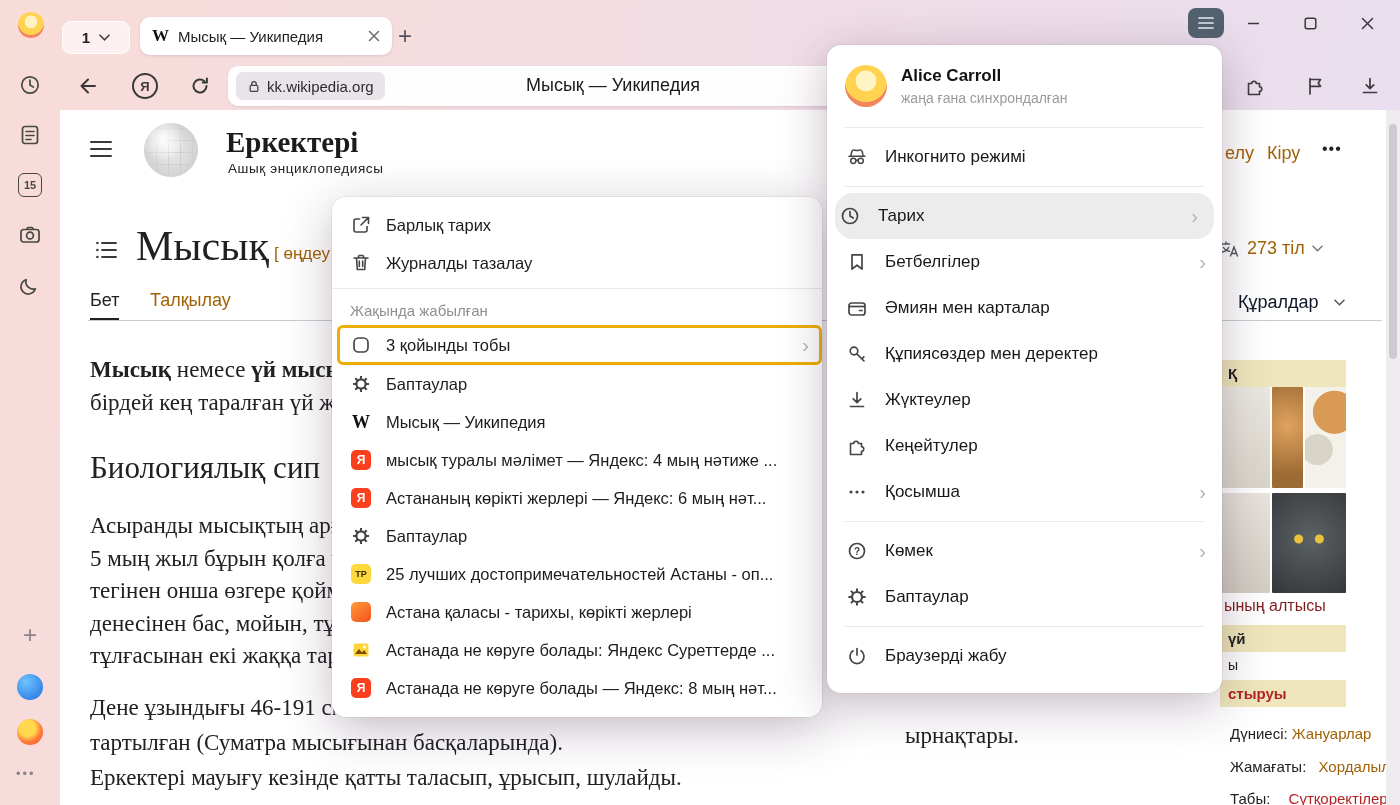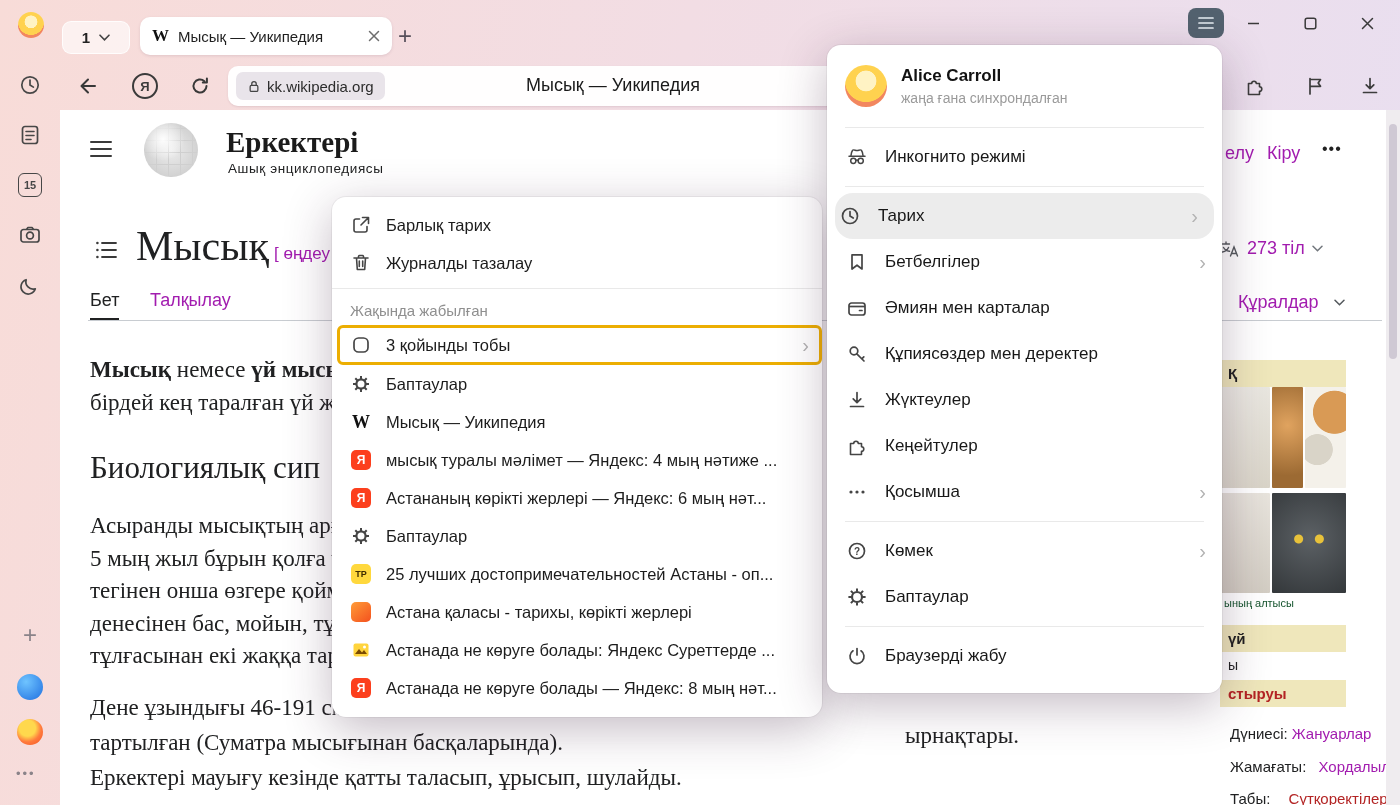--- a/index.html
+++ b/index.html
@@ -32,21 +32,21 @@
   .addr-title{position:absolute;left:230px;top:9px;width:310px;text-align:center;font-size:18px;color:#1a1a1a;white-space:nowrap}
 
   
   .sbtn{left:18px;width:24px;height:24px;display:flex;align-items:center;justify-content:center;cursor:pointer}
   .badge15{width:24px;height:24px;border:1.8px solid #474747;border-radius:6px;display:flex;
     align-items:center;justify-content:center;font-size:11px;font-weight:bold;color:#474747}
 
   
   .content{left:60px;top:110px;width:1340px;height:695px;background:#fff}
   .serif{font-family:"Liberation Serif",serif}
-  .blue{color:#a21caf}
+  .blue{color:#a16207}
   .body-txt{font-family:"Liberation Serif",serif;font-size:23px;line-height:32.5px;color:#202122;white-space:nowrap}
   .tagline{font-size:13.5px;letter-spacing:.6px;color:#202122}
   .wtab{font-size:18px;padding-bottom:7px;cursor:pointer}
   .wtab.on{color:#202122;border-bottom:3px solid #202122}
   .hdr-div{position:absolute;left:28px;right:18px;top:210px;height:1px;background:#c8ccd1}
 
   
   .taxobox{left:1160px;top:250px;width:126px;height:445px;background:#fff;font-size:15px}
   .tan{position:absolute;left:0;right:0;height:27px;background:#efe7bb;display:flex;align-items:center;padding-left:8px}
   .photo{position:absolute;border-radius:1px}
@@ -239,21 +239,21 @@
           </svg>
       </span>
       <span class="blue" style="font-size:18px;font-weight:normal">273 тіл</span>
       <svg width="11" height="7" viewBox="0 0 11 7">
           <path d="M1 1.2 5.5 5.8 10 1.2" fill="none" stroke="#72777d" stroke-width="1.5" stroke-linecap="round"></path>
         </svg>
     </div>
 
     <div class="abs wtab on" style="left:30px;top:180px">Бет</div>
     <div class="abs wtab blue" style="left:90px;top:180px">Талқылау</div>
-    <div class="abs" style="left:1178px;top:182px;display:flex;align-items:center;gap:15px;font-size:18px;color:#a21caf;cursor:pointer">
+    <div class="abs" style="left:1178px;top:182px;display:flex;align-items:center;gap:15px;font-size:18px;color:#0f172a;cursor:pointer">
       <span>Құралдар</span>
       <svg width="11" height="7" viewBox="0 0 11 7">
           <path d="M1 1.2 5.5 5.8 10 1.2" fill="none" stroke="#54595d" stroke-width="1.5" stroke-linecap="round"></path>
         </svg>
     </div>
     <div class="hdr-div"></div>
 
     <div class="abs body-txt" style="left:30px;top:244px">
       <div><b>Мысық</b><span> немесе </span><b>үй мысы</b></div>
       <div>бірдей кең таралған үй жа</div>
@@ -277,21 +277,21 @@
 
     <div class="abs body-txt" style="left:30px;top:652px">Еркектері мауығу кезінде қатты таласып, ұрысып, шулайды.</div>
 
     <div class="abs taxobox">
       <div class="tan" style="top:0;font-weight:bold">Қ</div>
       <div class="photo" style="left:0;top:27px;width:50px;height:101px;background:linear-gradient(160deg,#eceae4,#d9d4c8)"></div>
       <div class="photo" style="left:52px;top:27px;width:31px;height:101px;background:radial-gradient(circle at 50% 38%,#e0a35f,#9c6a33 78%)"></div>
       <div class="photo" style="left:85px;top:27px;width:41px;height:101px;background:radial-gradient(circle at 72% 25%,#d99a55 0 26%,transparent 27%),radial-gradient(circle at 30% 62%,#d9d4c8 0 22%,transparent 23%),#f4f1ea"></div>
       <div class="photo" style="left:0;top:133px;width:50px;height:100px;background:linear-gradient(200deg,#e8e4dd,#cfc9bf)"></div>
       <div class="photo" style="left:52px;top:133px;width:74px;height:100px;background:radial-gradient(circle at 36% 46%,#e8c23a 0 4px,transparent 5px),radial-gradient(circle at 64% 46%,#e8c23a 0 4px,transparent 5px),radial-gradient(circle at 52% 45%,#5c6165,#33373a)"></div>
-      <div class="abs" style="left:4px;top:237px;font-size:11px;color:#14532d;white-space:nowrap">ының алтысы</div>
+      <div class="abs" style="left:4px;top:237px;font-size:16px;color:#7f1d1d;white-space:nowrap">ының алтысы</div>
       <div class="tan" style="top:265px;font-weight:bold">үй</div>
       <div class="abs" style="left:8px;top:297px;font-size:14px;color:#202122">ы</div>
       <div class="tan" style="top:320px;color:#b32424;font-weight:bold">стыруы</div>
     </div>
 
     <div class="abs tax-row" style="left:1170px;top:615px">
       <span>Дүниесі:</span>
       <a class="blue" style="text-decoration:none;cursor:pointer">Жануарлар</a>
     </div>
     <div class="abs tax-row" style="left:1170px;top:648px">

